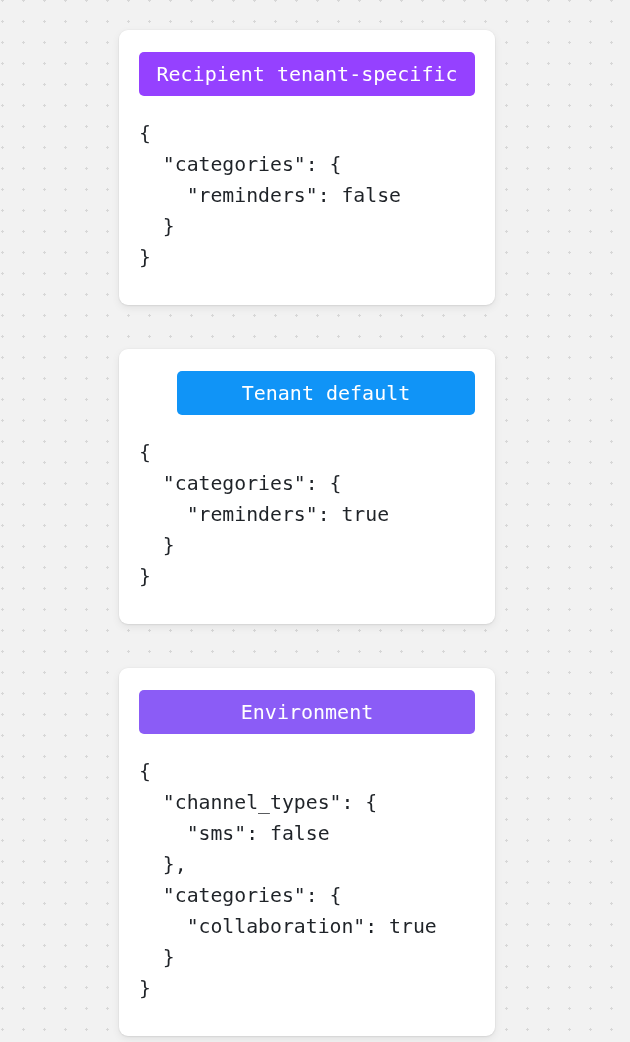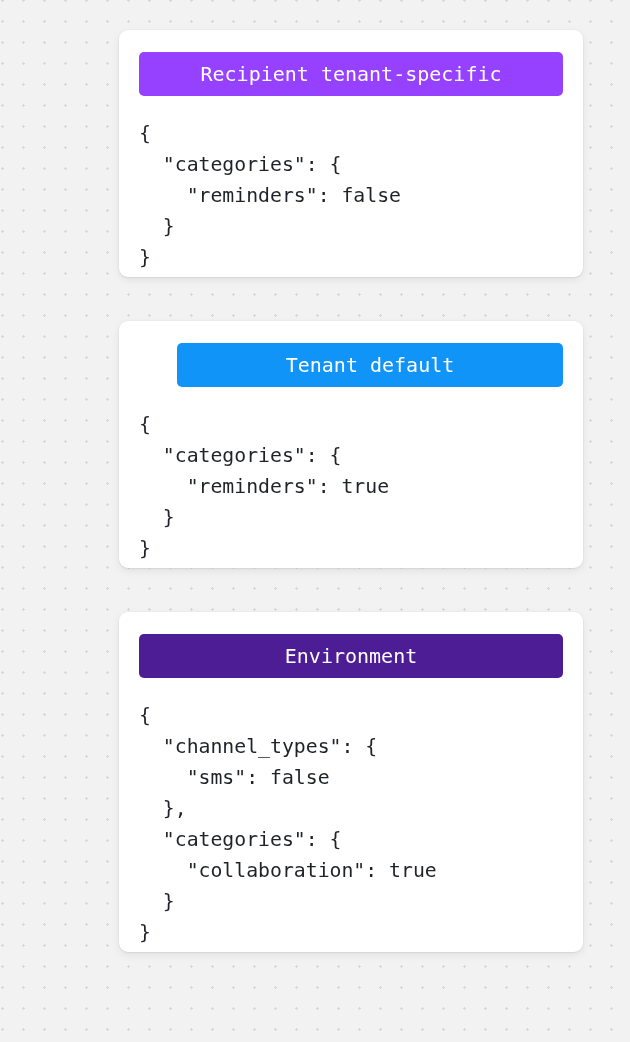--- a/index.html
+++ b/index.html
@@ -23,24 +23,24 @@
     left: 119px;
     top: 30px;
     width: 394px;
     display: flex;
     flex-direction: column;
     gap: 44px;
   }
 
   .card {
     box-sizing: border-box;
-    width: 464px;
+    width: 376px;
     background: #ffffff;
     border-radius: 9px;
-    padding: 22px 20px 4px 20px;
+    padding: 22px 20px 32px 20px;
     box-shadow: 0 1px 2px rgba(0,0,0,0.06),
                 0 3px 8px rgba(0,0,0,0.07),
                 0 0 0 1px rgba(0,0,0,0.015);
   }
 
   .badge {
     box-sizing: border-box;
     height: 44px;
     border-radius: 5px;
     display: flex;
@@ -84,21 +84,21 @@
   <div class="card">
     <div class="badge" style="background-color: rgb(16, 148, 247); margin-left: 38px;">Tenant default</div>
     <pre class="code">{
   "categories": {
     "reminders": true
   }
 }</pre>
   </div>
 
   <div class="card">
-    <div class="badge" style="background-color: #4c1d95;">Environment</div>
+    <div class="badge" style="background-color: #8b5cf6;">Environment</div>
     <pre class="code">{
   "channel_types": {
     "sms": false
   },
   "categories": {
     "collaboration": true
   }
 }</pre>
   </div>
 

